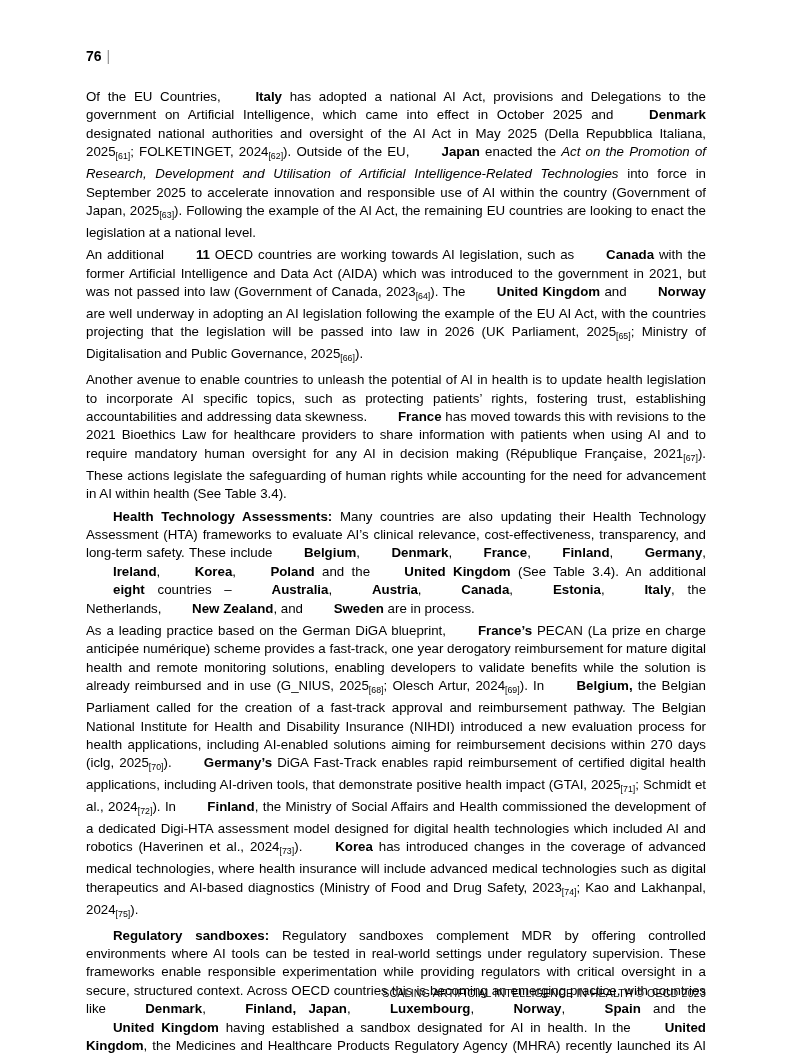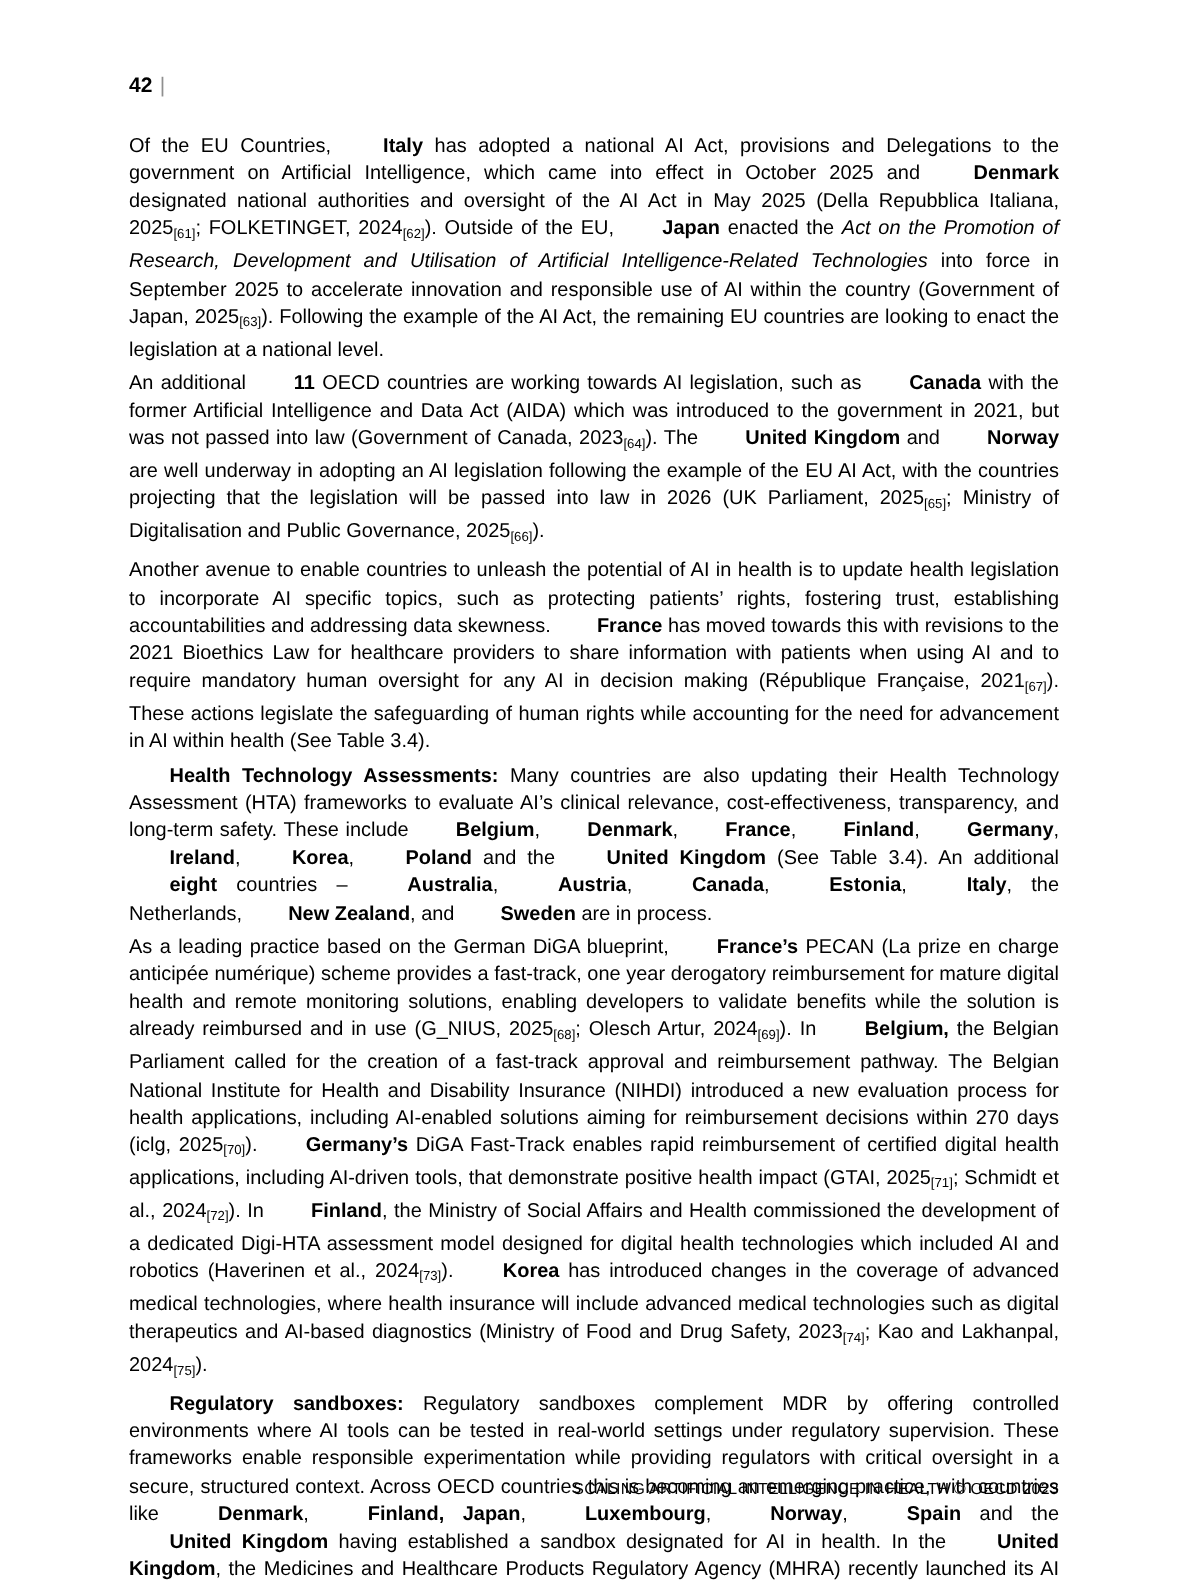--- a/index.html
+++ b/index.html
@@ -40,21 +40,21 @@
     font-size: 10.6px; letter-spacing: 0.2px;
     white-space: nowrap;
   }
 </style>
 </head>
 <body>
 
 <div class="page">
 
   <div class="page-header">
-    <span class="page-num">42</span><span class="page-sep">|</span>
+    <span class="page-num">76</span><span class="page-sep">|</span>
   </div>
 
   <div class="content">
       <p><span>Of the EU Countries, </span><span class="b">Italy</span><span> has adopted a national AI Act, provisions and Delegations to the government on Artificial Intelligence, which came into effect in October 2025 and </span><span class="b">Denmark</span><span> designated national authorities and oversight of the AI Act in May 2025 (Della Repubblica Italiana, 2025</span><span class="sub">[61]</span><span>; FOLKETINGET, 2024</span><span class="sub">[62]</span><span>). Outside of the EU, </span><span class="b">Japan</span><span> enacted the </span><span class="i">Act on the Promotion of Research, Development and Utilisation of Artificial Intelligence-Related Technologies</span><span> into force in September 2025 to accelerate innovation and responsible use of AI within the country (Government of Japan, 2025</span><span class="sub">[63]</span><span>). Following the example of the AI Act, the remaining EU countries are looking to enact the legislation at a national level.</span></p>
       <p><span>An additional </span><span class="b">11</span><span> OECD countries are working towards AI legislation, such as </span><span class="b">Canada</span><span> with the former Artificial Intelligence and Data Act (AIDA) which was introduced to the government in 2021, but was not passed into law (Government of Canada, 2023</span><span class="sub">[64]</span><span>). The </span><span class="b">United Kingdom</span><span> and </span><span class="b">Norway</span><span> are well underway in adopting an AI legislation following the example of the EU AI Act, with the countries projecting that the legislation will be passed into law in 2026 (UK Parliament, 2025</span><span class="sub">[65]</span><span>; Ministry of Digitalisation and Public Governance, 2025</span><span class="sub">[66]</span><span>).</span></p>
       <p><span>Another avenue to enable countries to unleash the potential of AI in health is to update health legislation to incorporate AI specific topics, such as protecting patients’ rights, fostering trust, establishing accountabilities and addressing data skewness. </span><span class="b">France</span><span> has moved towards this with revisions to the 2021 Bioethics Law for healthcare providers to share information with patients when using AI and to require mandatory human oversight for any AI in decision making (République Française, 2021</span><span class="sub">[67]</span><span>). These actions legislate the safeguarding of human rights while accounting for the need for advancement in AI within health (See Table 3.4).</span></p>
       <p><span class="b">Health Technology Assessments:</span><span> Many countries are also updating their Health Technology Assessment (HTA) frameworks to evaluate AI’s clinical relevance, cost-effectiveness, transparency, and long-term safety. These include </span><span class="b">Belgium</span><span>, </span><span class="b">Denmark</span><span>, </span><span class="b">France</span><span>, </span><span class="b">Finland</span><span>, </span><span class="b">Germany</span><span>, </span><span class="b">Ireland</span><span>, </span><span class="b">Korea</span><span>, </span><span class="b">Poland</span><span> and the </span><span class="b">United Kingdom</span><span> (See Table 3.4). An additional </span><span class="b">eight</span><span> countries – </span><span class="b">Australia</span><span>, </span><span class="b">Austria</span><span>, </span><span class="b">Canada</span><span>, </span><span class="b">Estonia</span><span>, </span><span class="b">Italy</span><span>, the Netherlands, </span><span class="b">New Zealand</span><span>, and </span><span class="b">Sweden</span><span> are in process.</span></p>
       <p><span>As a leading practice based on the German DiGA blueprint, </span><span class="b">France’s</span><span> PECAN (La prize en charge anticipée numérique) scheme provides a fast-track, one year derogatory reimbursement for mature digital health and remote monitoring solutions, enabling developers to validate benefits while the solution is already reimbursed and in use (G_NIUS, 2025</span><span class="sub">[68]</span><span>; Olesch Artur, 2024</span><span class="sub">[69]</span><span>). In </span><span class="b">Belgium,</span><span> the Belgian Parliament called for the creation of a fast-track approval and reimbursement pathway. The Belgian National Institute for Health and Disability Insurance (NIHDI) introduced a new evaluation process for health applications, including AI-enabled solutions aiming for reimbursement decisions within 270 days (iclg, 2025</span><span class="sub">[70]</span><span>). </span><span class="b">Germany’s</span><span> DiGA Fast-Track enables rapid reimbursement of certified digital health applications, including AI-driven tools, that demonstrate positive health impact (GTAI, 2025</span><span class="sub">[71]</span><span>; Schmidt et al., 2024</span><span class="sub">[72]</span><span>). In </span><span class="b">Finland</span><span>, the Ministry of Social Affairs and Health commissioned the development of a dedicated Digi-HTA assessment model designed for digital health technologies which included AI and robotics (Haverinen et al., 2024</span><span class="sub">[73]</span><span>). </span><span class="b">Korea</span><span> has introduced changes in the coverage of advanced medical technologies, where health insurance will include advanced medical technologies such as digital therapeutics and AI-based diagnostics (Ministry of Food and Drug Safety, 2023</span><span class="sub">[74]</span><span>; Kao and Lakhanpal, 2024</span><span class="sub">[75]</span><span>).</span></p>
       <p><span class="b">Regulatory sandboxes:</span><span> Regulatory sandboxes complement MDR by offering controlled environments where AI tools can be tested in real-world settings under regulatory supervision. These frameworks enable responsible experimentation while providing regulators with critical oversight in a secure, structured context. Across OECD countries this is becoming an emerging practice, with countries like </span><span class="b">Denmark</span><span>, </span><span class="b">Finland, Japan</span><span>, </span><span class="b">Luxembourg</span><span>, </span><span class="b">Norway</span><span>, </span><span class="b">Spain</span><span> and the </span><span class="b">United Kingdom</span><span> having established a sandbox designated for AI in health. In the </span><span class="b">United Kingdom</span><span>, the Medicines and Healthcare Products Regulatory Agency (MHRA) recently launched its AI Airlock, marking the country’s first regulatory sandbox for AI in health (CMC Medical Devices, 2025</span><span class="sub">[76]</span><span>). In </span><span class="b">Denmark</span><span>, the Danish Data Protection Authority in collaboration with the Danish Agency for Digitalisation, launched a regulatory sandbox specifically for AI with the aim to</span></p>
     </div>

